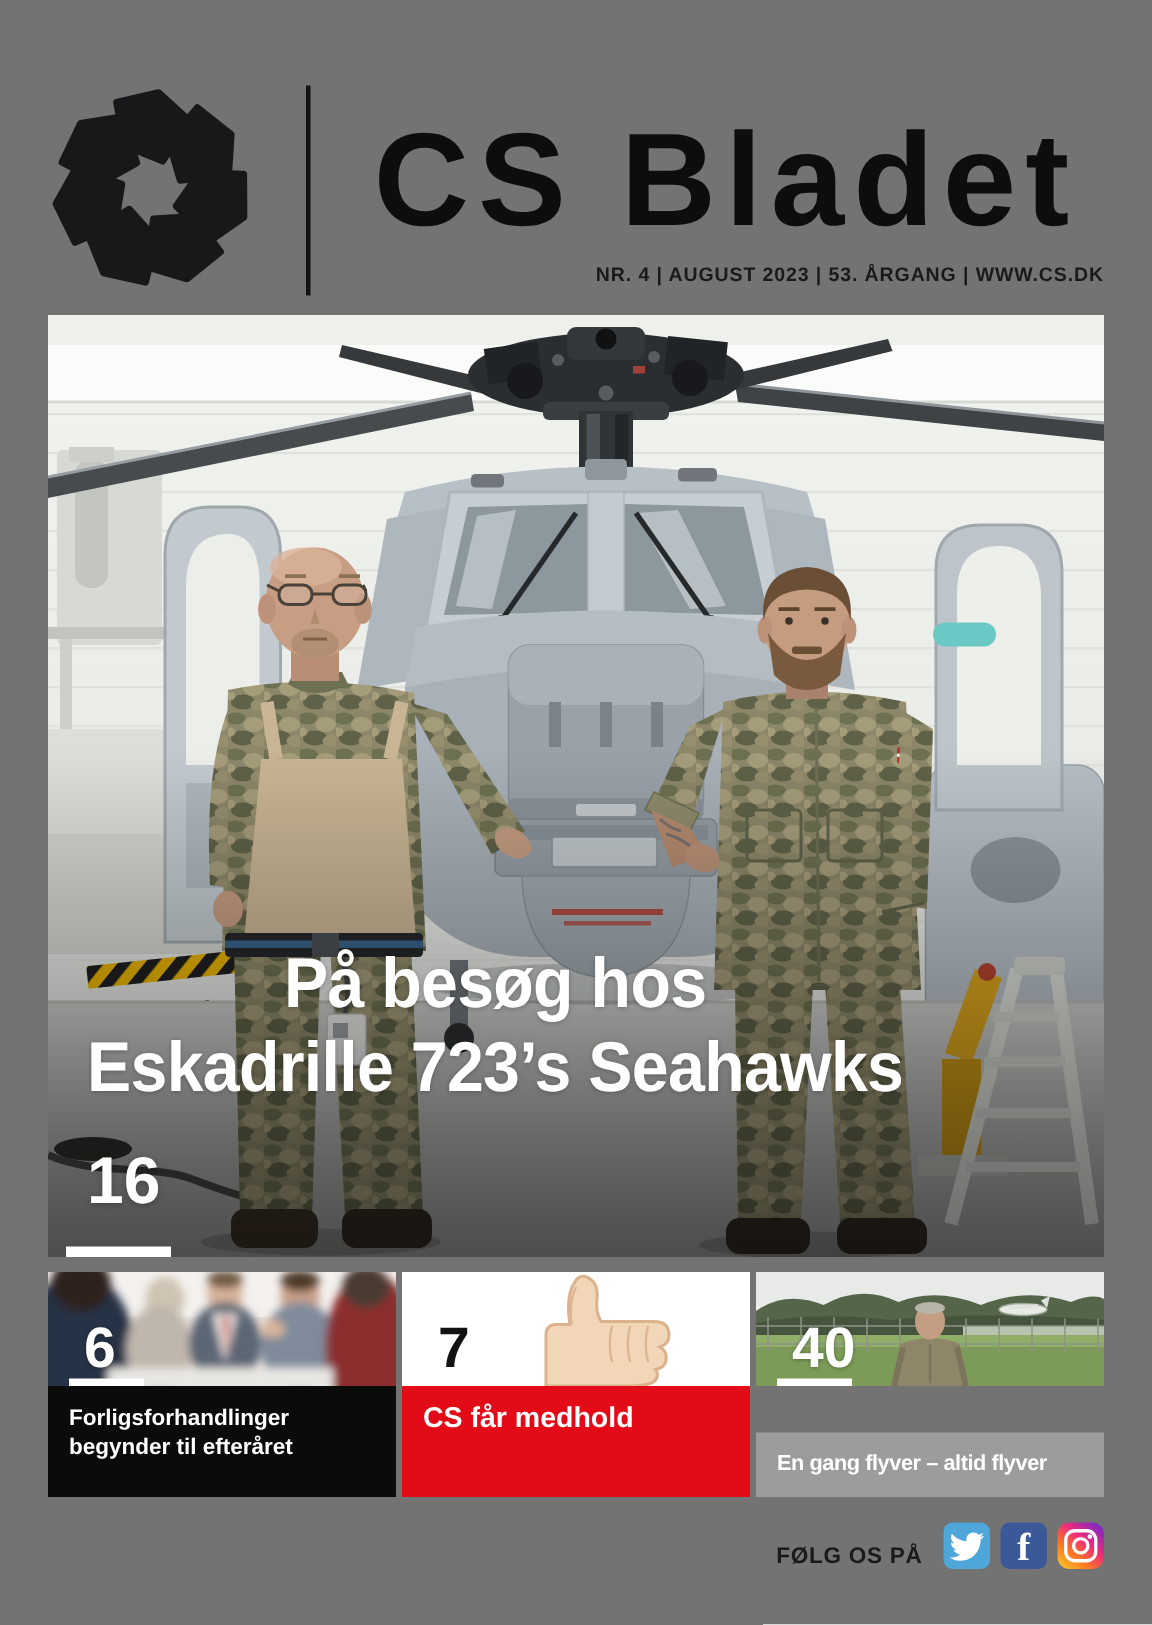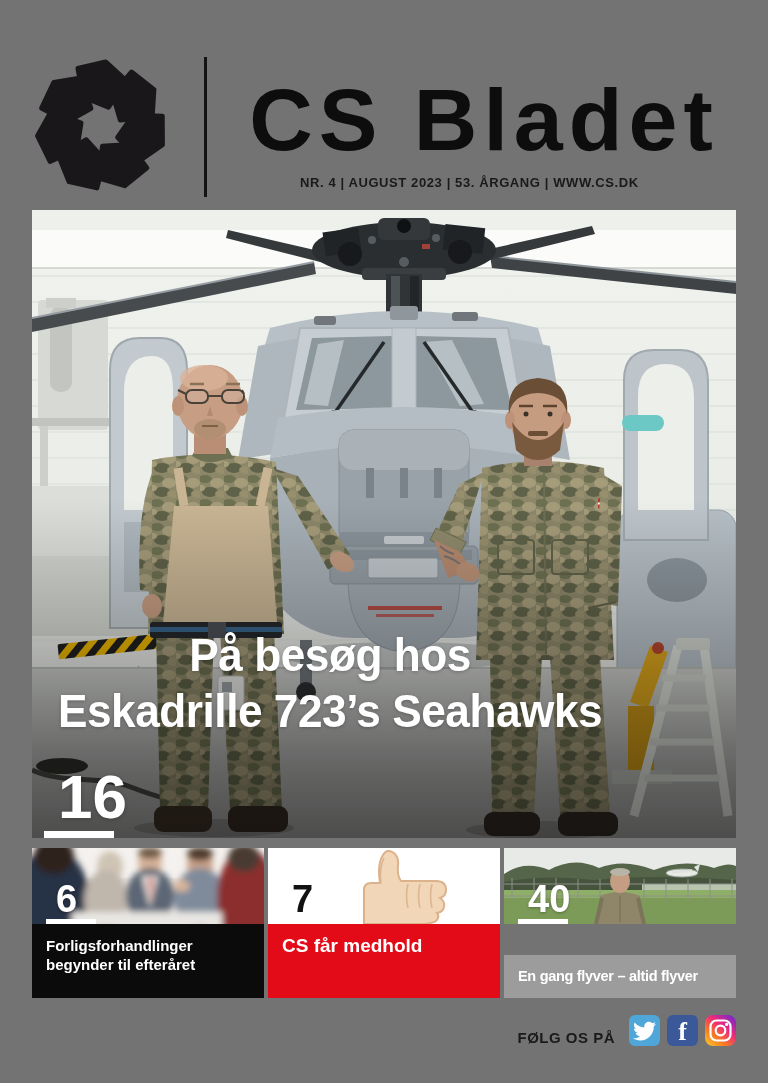--- a/index.html
+++ b/index.html
@@ -5,34 +5,34 @@
   html,body{margin:0;padding:0;background:#ffffff;}
   .page{position:relative;width:768px;height:1083px;background:#737373;overflow:hidden;
         font-family:"Liberation Sans","DejaVu Sans",sans-serif;}
 
   
   .logo{position:absolute;left:34px;top:54px;width:134px;height:144px;}
   .mast-divider{position:absolute;left:204px;top:57px;width:3px;height:140px;background:#131313;}
   .mag-title{position:absolute;left:228px;top:76px;width:512px;height:92px;
              font-size:88px;font-weight:700;letter-spacing:6px;color:#0d0d0d;
              text-align:center;line-height:1;white-space:nowrap;}
-  .issue-info{position:absolute;left:300px;top:175px;width:436px;
+  .issue-info{position:absolute;left:300px;top:175px;width:436px;text-align:right;
               font-size:13px;font-weight:700;letter-spacing:.6px;color:#1a1a1a;white-space:nowrap;}
 
   
   .cover{position:absolute;left:32px;top:210px;width:704px;height:628px;overflow:hidden;background:#e9ebe7;text-align:center;}
   .cover svg.scene{position:absolute;left:0;top:0;width:704px;height:628px;display:block;}
   .cover-shade{position:absolute;left:0;top:0;width:100%;height:100%;
                background:linear-gradient(180deg,rgba(0,0,0,0) 46%,rgba(0,0,0,.22) 68%,rgba(0,0,0,.42) 88%,rgba(0,0,0,.5) 100%);}
   .headline{position:absolute;left:26px;top:417px;color:#ffffff;font-weight:700;
             font-size:47px;line-height:56px;letter-spacing:-.5px;
             transform:scaleX(.94);transform-origin:left top;white-space:nowrap;
             text-shadow:0 1px 4px rgba(0,0,0,.25);}
   .cover-num{position:absolute;left:26px;top:556px;color:#ffffff;font-weight:700;
-             font-size:62px;line-height:1;text-shadow:0 1px 4px rgba(0,0,0,.25);}
+             font-size:44px;line-height:1;text-shadow:0 1px 4px rgba(0,0,0,.25);}
   .cover-underline{position:absolute;left:12px;bottom:0;width:70px;height:7px;background:#ffffff;}
 
   
   .teasers{position:absolute;left:32px;top:848px;width:704px;height:150px;display:flex;gap:4px;}
   .card{position:relative;width:232px;height:150px;overflow:hidden;}
   .card-img{position:relative;width:232px;height:76px;overflow:hidden;background:#eee;}
   .card-img svg{display:block;width:232px;height:76px;}
   .card-num{position:absolute;left:24px;top:32px;font-size:38px;font-weight:700;line-height:1;
             color:#ffffff;text-shadow:0 1px 3px rgba(0,0,0,.3);}
   .card-num.dark{color:#121212;text-shadow:none;}

